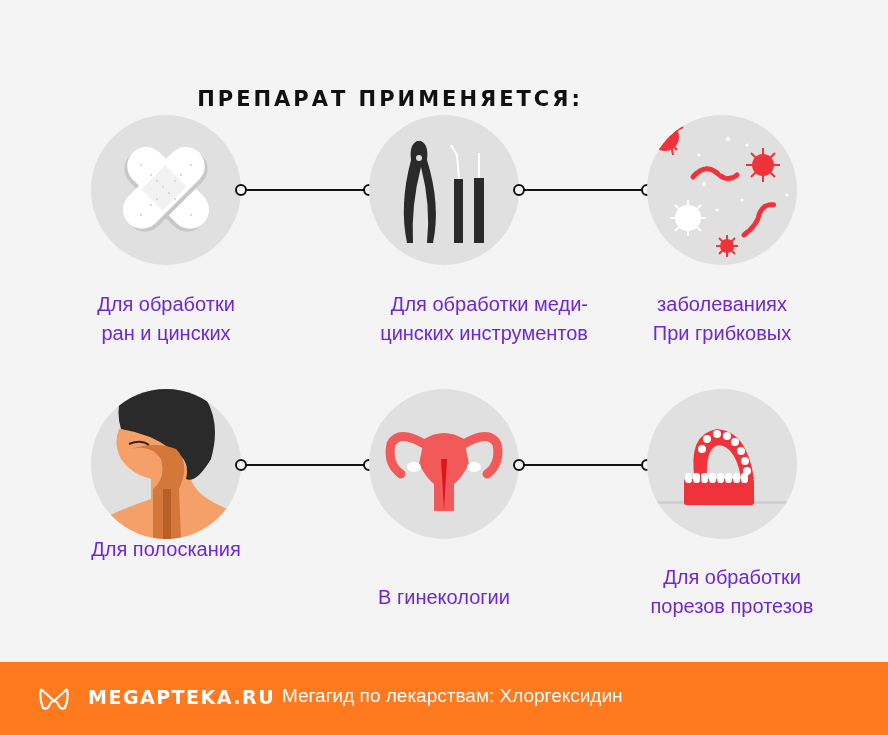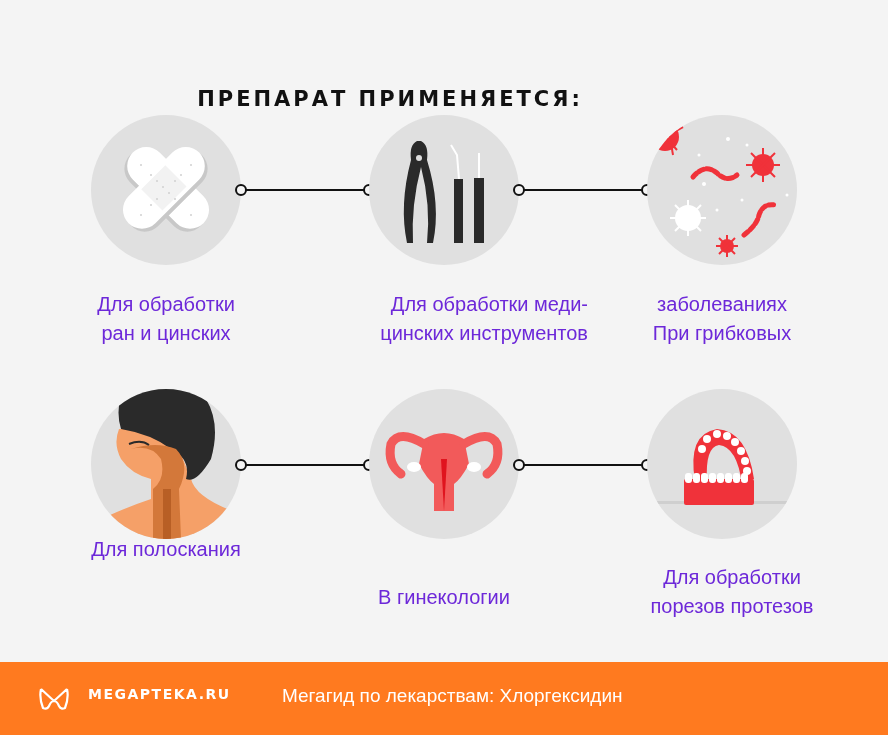--- a/index.html
+++ b/index.html
@@ -5,21 +5,21 @@
   html,body{margin:0;padding:0;}
   body{width:888px;height:735px;background:#f4f4f4;position:relative;overflow:hidden;font-family:"Liberation Sans",sans-serif;}
   .title{position:absolute;top:44px;left:0;width:780px;text-align:center;font-family:"DejaVu Sans",sans-serif;font-weight:bold;font-size:21px;letter-spacing:3px;color:#111;margin-top:43px;}
   .circle{position:absolute;width:150px;height:150px;border-radius:50%;background:#e0e0e0;overflow:hidden;}
   .circle svg{position:absolute;left:0;top:0;width:150px;height:150px;}
   .conn{position:absolute;height:2px;background:#111;}
   .node{position:absolute;width:8px;height:8px;border:2px solid #111;border-radius:50%;background:#f4f4f4;}
   .label{position:absolute;width:280px;text-align:center;font-family:"Liberation Sans",sans-serif;font-size:20px;line-height:29px;color:#6d28d9;}
   .footer{position:absolute;left:0;top:662px;width:888px;height:73px;background:#ff7a1f;}
   .logo-icon{position:absolute;left:38px;top:686px;width:32px;height:26px;}
-  .logo-text{position:absolute;left:88px;top:686px;font-family:"DejaVu Sans",sans-serif;font-weight:bold;font-size:14px;letter-spacing:1.5px;color:#fff;text-align:right;}
+  .logo-text{position:absolute;left:88px;top:686px;font-family:"DejaVu Sans",sans-serif;font-weight:bold;font-size:19px;letter-spacing:1.5px;color:#fff;text-align:right;}
   .footer-text{position:absolute;left:282px;top:685px;font-family:"Liberation Sans",sans-serif;font-weight:normal;font-size:19px;color:#fff;}
 </style>
 </head>
 <body>
 
 <div class="title">ПРЕПАРАТ ПРИМЕНЯЕТСЯ:</div>
 
 <div class="circle" style="left:91px;top:115px;">
   <svg viewBox="0 0 150 150">
     <g transform="rotate(45 75 75)">

